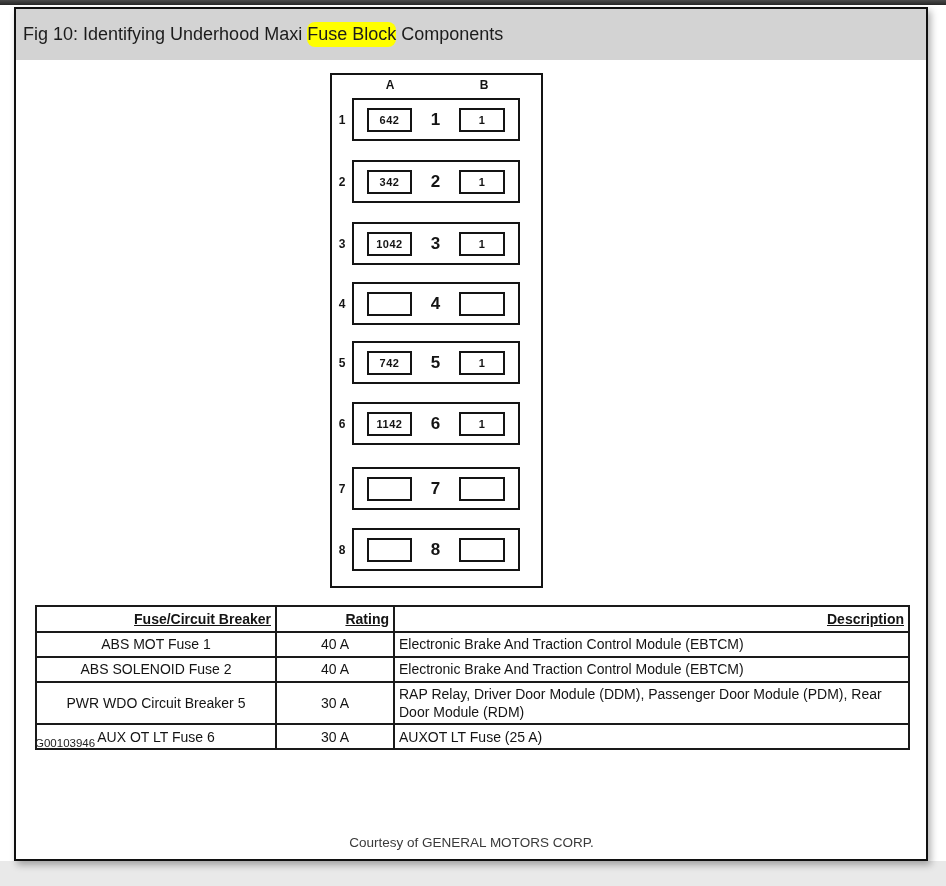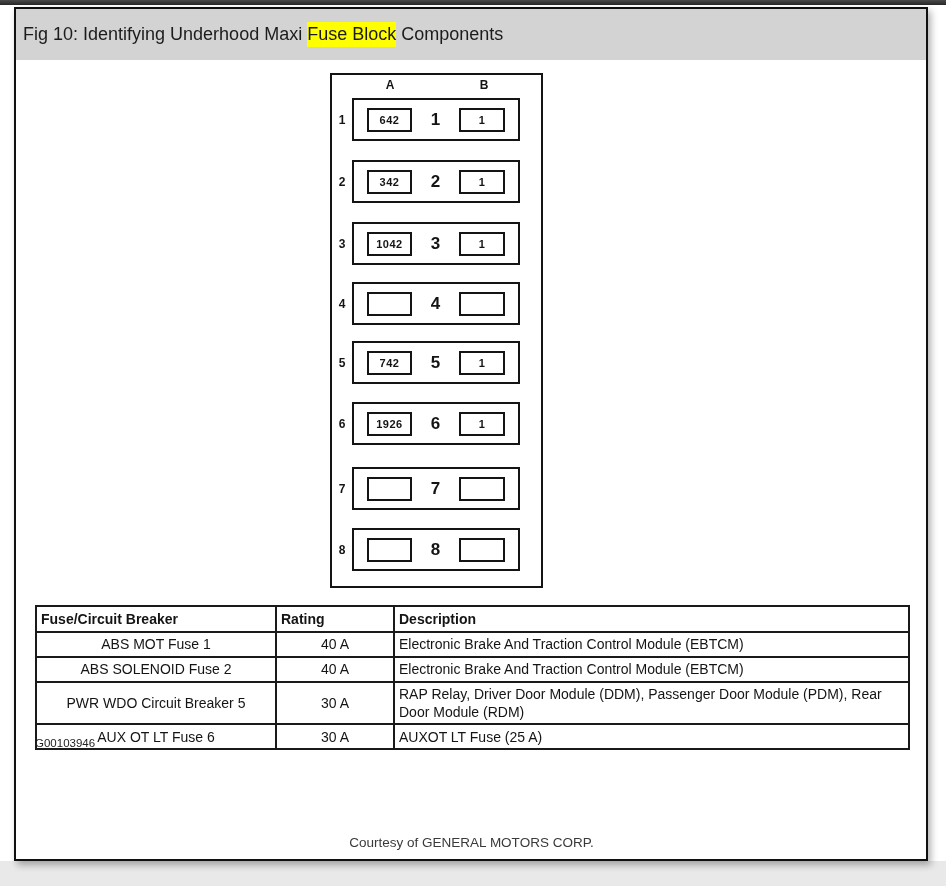--- a/index.html
+++ b/index.html
@@ -47,20 +47,21 @@
     display: flex;
     align-items: center;
     padding-left: 7px;
     font-size: 18px;
     color: #1c1c1c;
     white-space: pre;
   }
   .title-bar .hl {
     background: #ffff00;
     padding: 2px 0;
+    border-radius: 8px;
   }
 
   
   .diagram {
     position: absolute;
     left: 314px; top: 64px;
     width: 213px; height: 515px;
     box-sizing: border-box;
     border: 2px solid #141414;
     color: #141414;
@@ -126,22 +127,23 @@
     color: #141414;
     table-layout: fixed;
   }
   table.legend th, table.legend td {
     border: 2px solid #1a1a1a;
     padding: 2px 4px;
     line-height: 1.3;
   }
   table.legend th {
     font-weight: bold;
-    text-align: left;
+    text-align: right;
     height: 20px;
+    text-decoration: underline;
   }
   td.c-fuse, td.c-rating { text-align: center; height: 19px; }
   td.c-desc { text-align: left; padding-left: 7px; border-radius: 8px; }
 
   .figure-id {
     position: absolute;
     left: 19px; top: 728px;
     font-size: 11.5px;
     color: #222222;
   }
@@ -211,21 +213,21 @@
         <div class="fb-rowbox">
           <div class="fb-cell a">742</div>
           <span class="fb-center">5</span>
           <div class="fb-cell b">1</div>
         </div>
       </div>
 
       <div class="fb-row" style="top:327px">
         <span class="fb-num">6</span>
         <div class="fb-rowbox">
-          <div class="fb-cell a">1926</div>
+          <div class="fb-cell a">1142</div>
           <span class="fb-center">6</span>
           <div class="fb-cell b">1</div>
         </div>
       </div>
 
       <div class="fb-row" style="top:392px">
         <span class="fb-num">7</span>
         <div class="fb-rowbox">
           <div class="fb-cell a"></div>
           <span class="fb-center">7</span>

